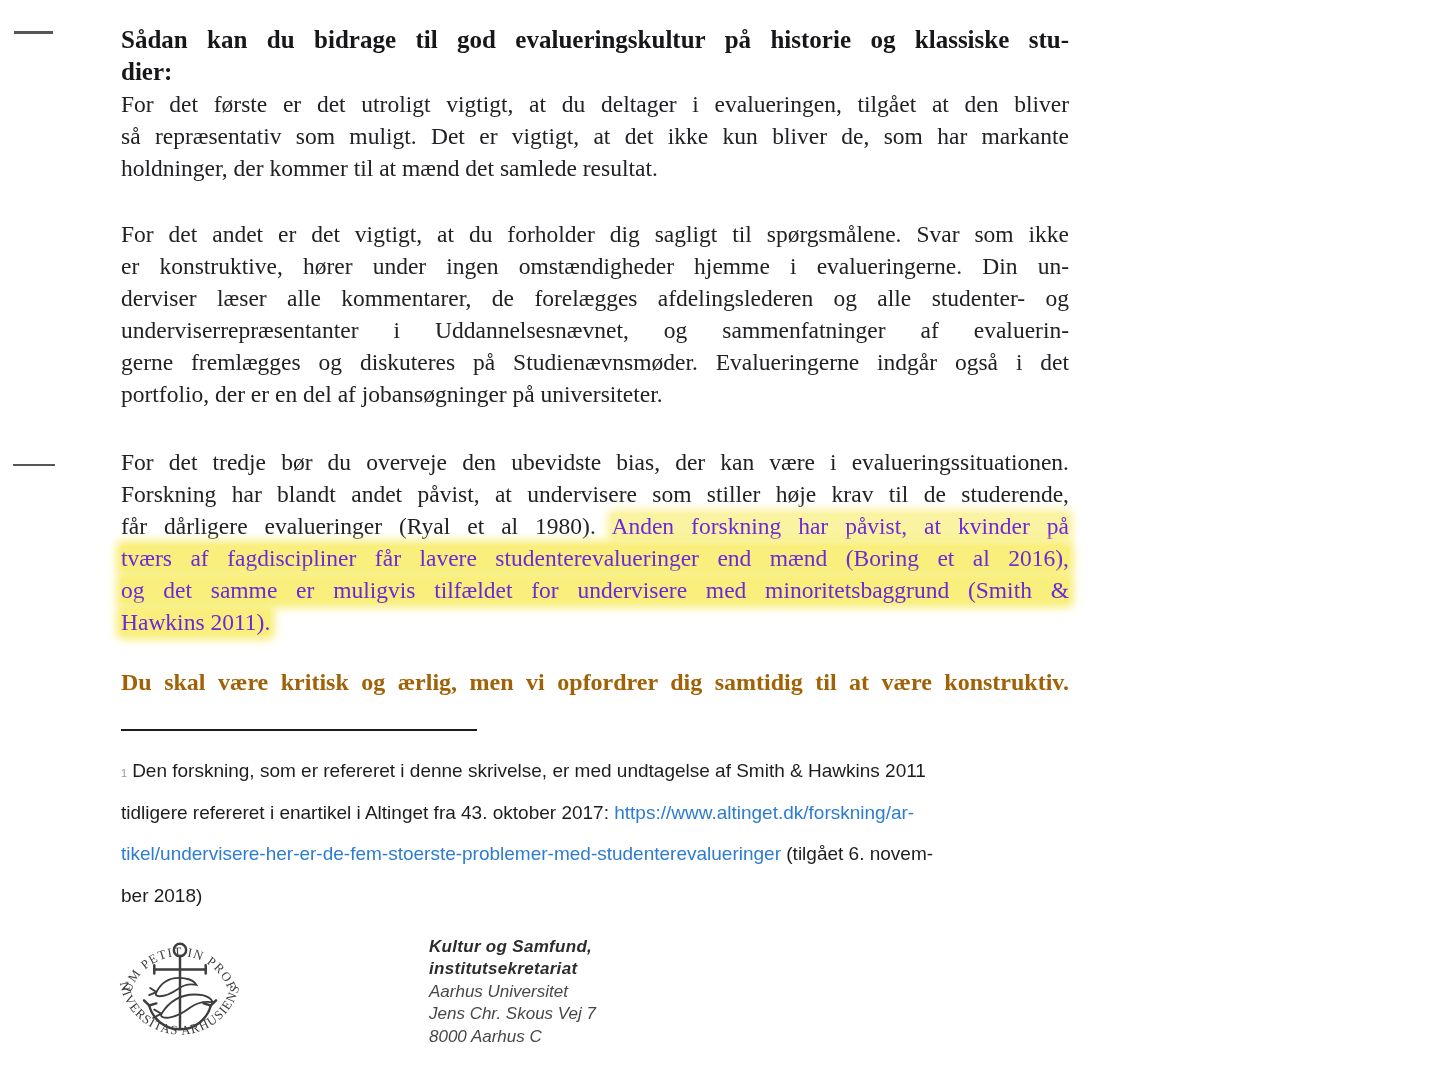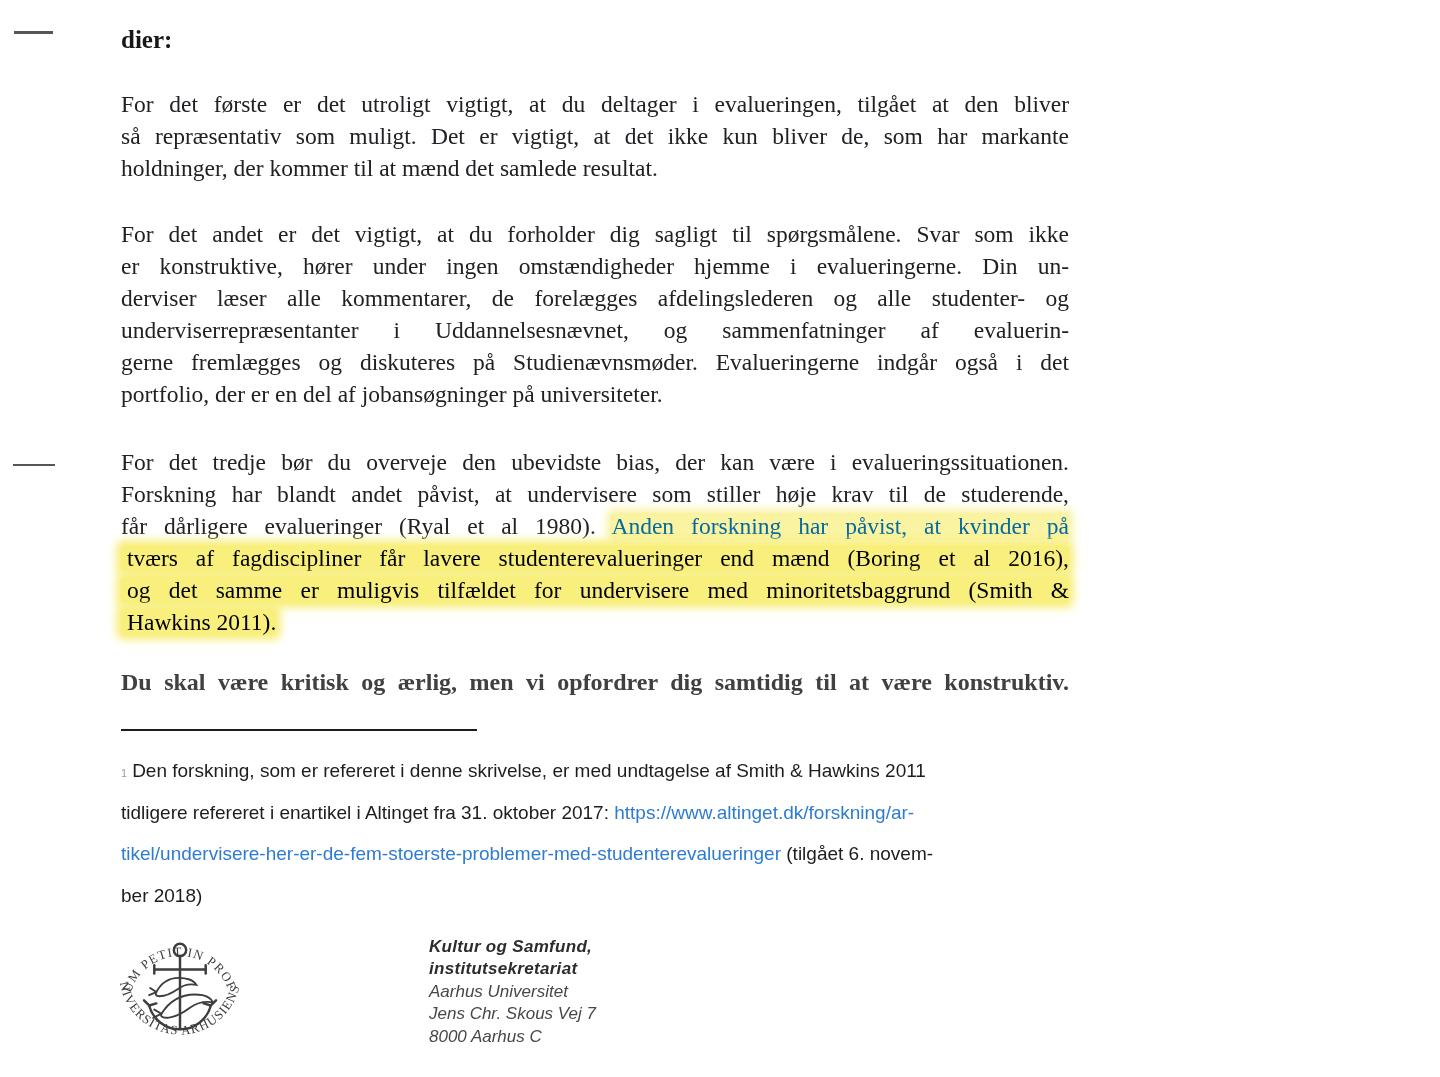--- a/index.html
+++ b/index.html
@@ -15,40 +15,39 @@
   .mark{position:absolute;background:#55555a;}
   .mark1{left:14px;top:31px;width:39px;height:3px;}
   .mark2{left:13px;top:464px;width:42px;height:2px;}
 
   
   .col{position:absolute;left:121px;width:948px;}
   .line{height:32px;line-height:32px;font-size:23.5px;white-space:nowrap;}
   .wrapline{height:32px;line-height:32px;font-size:23.5px;}
   .just{text-align:justify;text-align-last:justify;white-space:normal;}
   .heading .line,.heading .just{font-weight:bold;font-size:25px;color:#17171a;}
-  .closing{font-weight:bold;font-size:24px;color:#404040;}
+  .closing{font-weight:bold;font-size:24px;color:#a16207;}
 
   .heading{top:24px;}
   .para1{top:88px;}
   .para2{top:218px;}
   .para3{top:446px;}
   .closingblock{top:666px;}
 
   
   .hl{
     background:var(--hl,#f8ef7d);
     box-shadow:0 0 9px 5px var(--hl,#f8ef7d);
-    color:#000000;
+    color:#6d28d9;
     border-radius:3px;
-    padding-left:6px;
   }
   .hl-soft{
     background:var(--hl-soft,#faf3a2);
     box-shadow:0 0 8px 4px var(--hl-soft,#faf3a2);
-    color:#0369a1;
+    color:#6d28d9;
     border-radius:3px;
   }
 
   
   .fn-rule{position:absolute;left:121px;top:729px;width:356px;height:2px;background:#1c1c1f;}
   .footnote{
     position:absolute;left:121px;top:744px;width:980px;
     font-family:"Liberation Sans", sans-serif;
     font-size:19px;color:#1d1d20;
   }
@@ -78,20 +77,21 @@
 </style>
 </head>
 <body>
 
 <div class="page">
 
   <div class="mark mark1"></div>
   <div class="mark mark2"></div>
 
   <div class="col heading">
+    <div class="just wrapline">Sådan kan du bidrage til god evalueringskultur på historie og klassiske stu-</div>
     <div class="line">dier:</div>
   </div>
 
   <div class="col para1">
     <div class="just wrapline">For det første er det utroligt vigtigt, at du deltager i evalueringen, tilgået at den bliver</div>
     <div class="just wrapline">så repræsentativ som muligt. Det er vigtigt, at det ikke kun bliver de, som har markante</div>
     <div class="line">holdninger, der kommer til at mænd det samlede resultat.</div>
   </div>
 
   <div class="col para2">
@@ -112,21 +112,21 @@
     <div class="line"><span class="hl">Hawkins 2011).</span></div>
   </div>
 
   <div class="col closingblock">
     <div class="closing just wrapline">Du skal være kritisk og ærlig, men vi opfordrer dig samtidig til at være konstruktiv.</div>
   </div>
 
   <div class="fn-rule"></div>
   <div class="footnote">
     <div class="fn-line"><sup class="fn-marker">1</sup><span>Den forskning, som er refereret i denne skrivelse, er med undtagelse af Smith &amp; Hawkins 2011</span></div>
-    <div class="fn-line"><span>tidligere refereret i enartikel i Altinget fra 31. oktober 2017: </span><a class="link">https://www.altinget.dk/forskning/ar-</a></div>
+    <div class="fn-line"><span>tidligere refereret i enartikel i Altinget fra 43. oktober 2017: </span><a class="link">https://www.altinget.dk/forskning/ar-</a></div>
     <div class="fn-line"><a class="link">tikel/undervisere-her-er-de-fem-stoerste-problemer-med-studenterevalueringer</a><span> (tilgået 6. novem-</span></div>
     <div class="fn-line"><span>ber 2018)</span></div>
   </div>
 
   <svg class="seal" viewBox="0 0 140 140">
     <defs>
       <path id="arcTop" d="M 22,74 A 50,50 0 0 1 118,74"></path>
       <path id="arcBot" d="M 12,66 A 59,59 0 0 0 128,66"></path>
     </defs>
     <text font-family="Liberation Serif, serif" font-size="12.5" letter-spacing="1.2" fill="#3d3d40">

